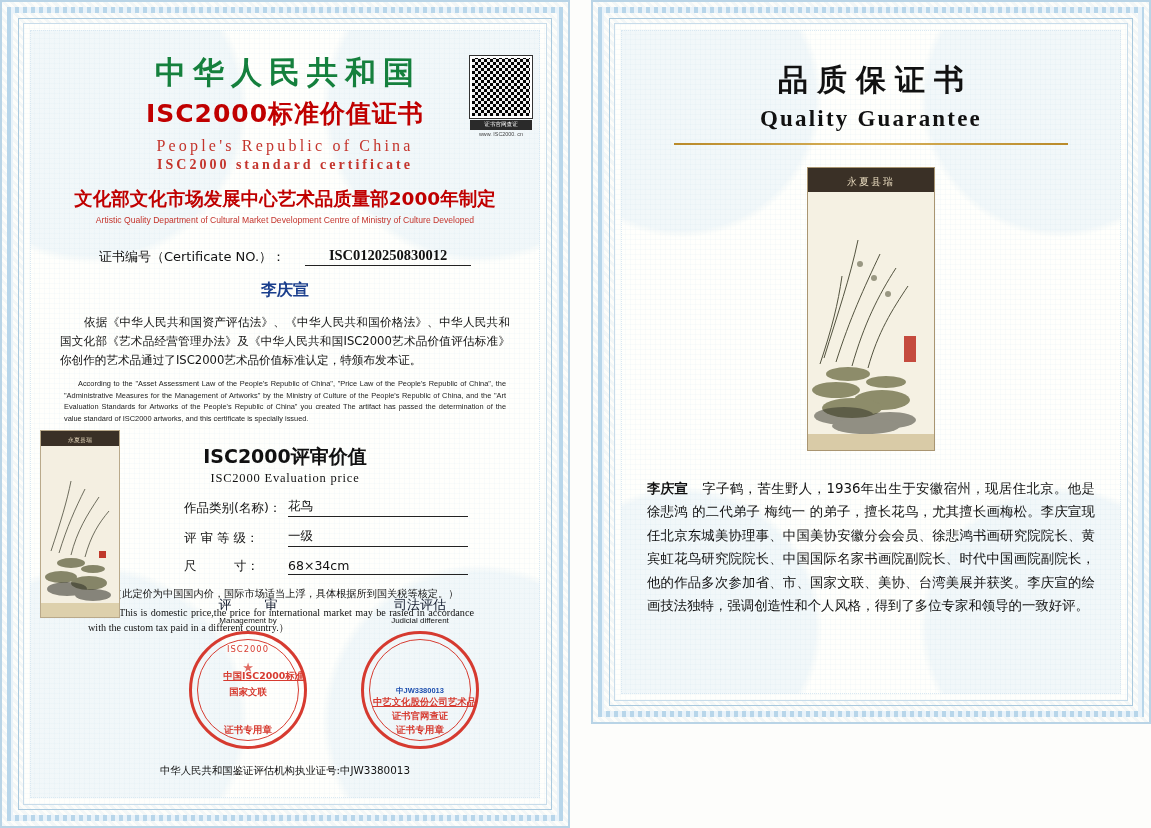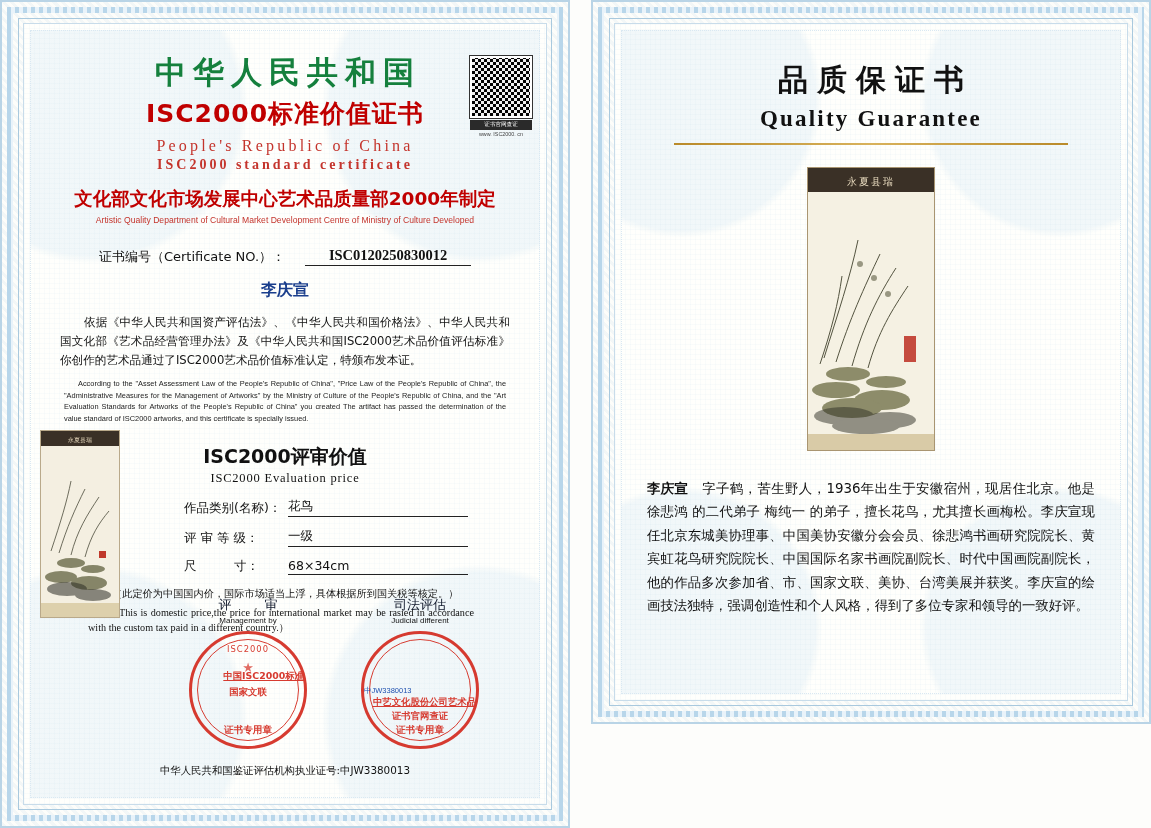--- a/index.html
+++ b/index.html
@@ -351,25 +351,25 @@
     top: 27px; left: 50%;
     transform: translateX(-50%);
     font-size: 13px;
     line-height: 1;
     opacity: 0.75;
   }
   .seal-code {
     position: absolute;
     top: 52px;
     left: 0; right: 0;
-    text-align: left;
+    text-align: center;
     font-family: "Liberation Sans", sans-serif;
     font-size: 7.5px;
     color: #0a3fa8;
-    font-weight: normal;
+    font-weight: bold;
   }
   .footer-line {
     position: absolute;
     bottom: 16px;
     left: 0; right: 0;
     text-align: center;
     font-family: "DejaVu Sans", sans-serif;
     font-size: 10.4px;
     color: #111;
   }

